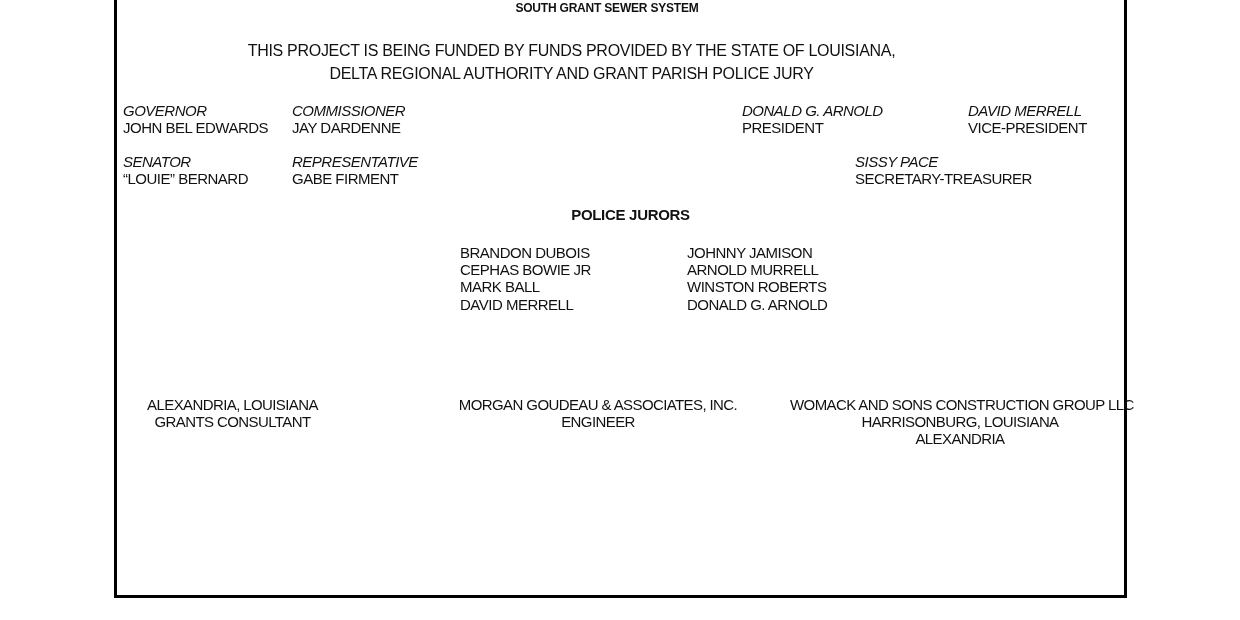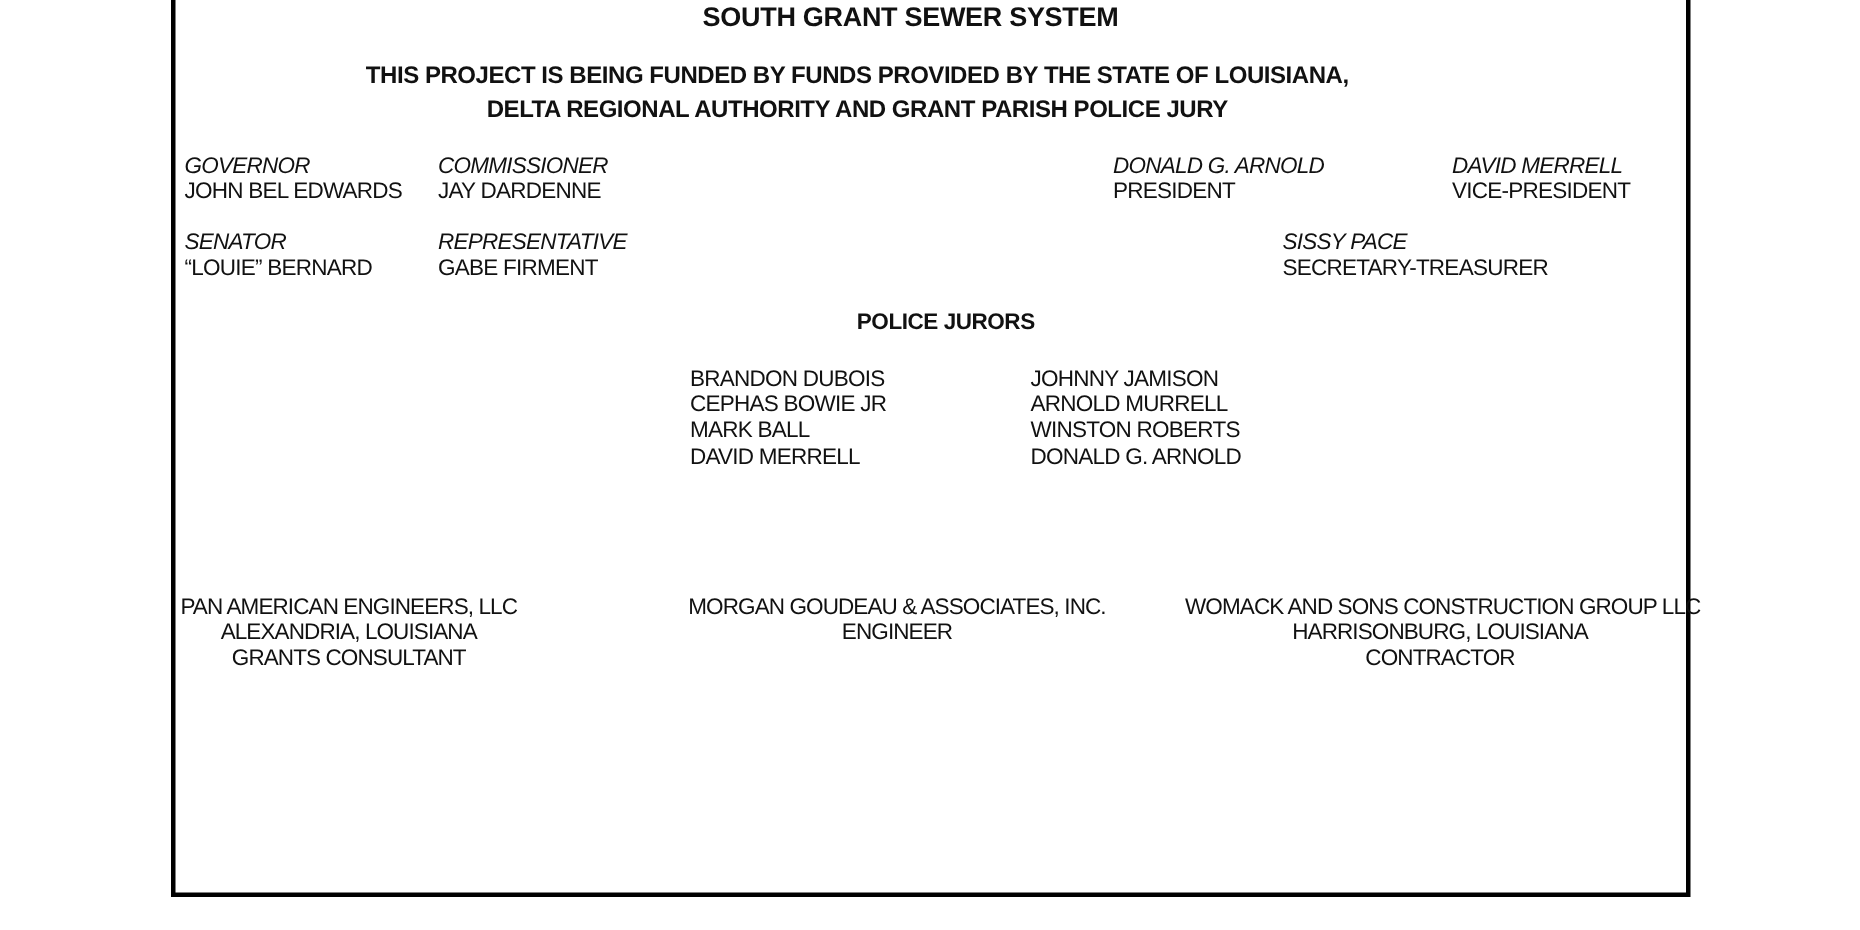--- a/index.html
+++ b/index.html
@@ -25,33 +25,33 @@
     width: 1013px;
     height: 608px;
     border: 3px solid #000000;
   }
   .doc-title {
     position: absolute;
     left: 114px;
     top: 1px;
     width: 986px;
     text-align: center;
-    font-size: 18px;
+    font-size: 12px;
     font-weight: bold;
     letter-spacing: -0.2px;
     white-space: nowrap;
   }
   .funding {
     position: absolute;
     left: 114px;
     top: 39px;
     width: 915px;
     text-align: center;
     font-size: 16px;
-    font-weight: bold;
+    font-weight: normal;
     line-height: 23px;
     letter-spacing: -0.3px;
     white-space: nowrap;
   }
   .cell {
     position: absolute;
     font-size: 15px;
     line-height: 17px;
     letter-spacing: -0.5px;
     white-space: nowrap;
@@ -144,27 +144,26 @@
     <div>DAVID MERRELL</div>
   </div>
   <div class="juror-col right">
     <div>JOHNNY JAMISON</div>
     <div>ARNOLD MURRELL</div>
     <div>WINSTON ROBERTS</div>
     <div>DONALD G. ARNOLD</div>
   </div>
 
   <div class="firm f0">
-    <div>PAN AMERICAN ENGINEERS, LLC</div>
     <div>ALEXANDRIA, LOUISIANA</div>
     <div>GRANTS CONSULTANT</div>
   </div>
   <div class="firm f1">
     <div>MORGAN GOUDEAU &amp; ASSOCIATES, INC.</div>
     <div>ENGINEER</div>
   </div>
   <div class="firm f2">
     <div>WOMACK AND SONS CONSTRUCTION GROUP LLC</div>
     <div>HARRISONBURG, LOUISIANA</div>
-    <div>CONTRACTOR</div>
+    <div>ALEXANDRIA</div>
   </div>
 
 </div>
 
 </body></html>

